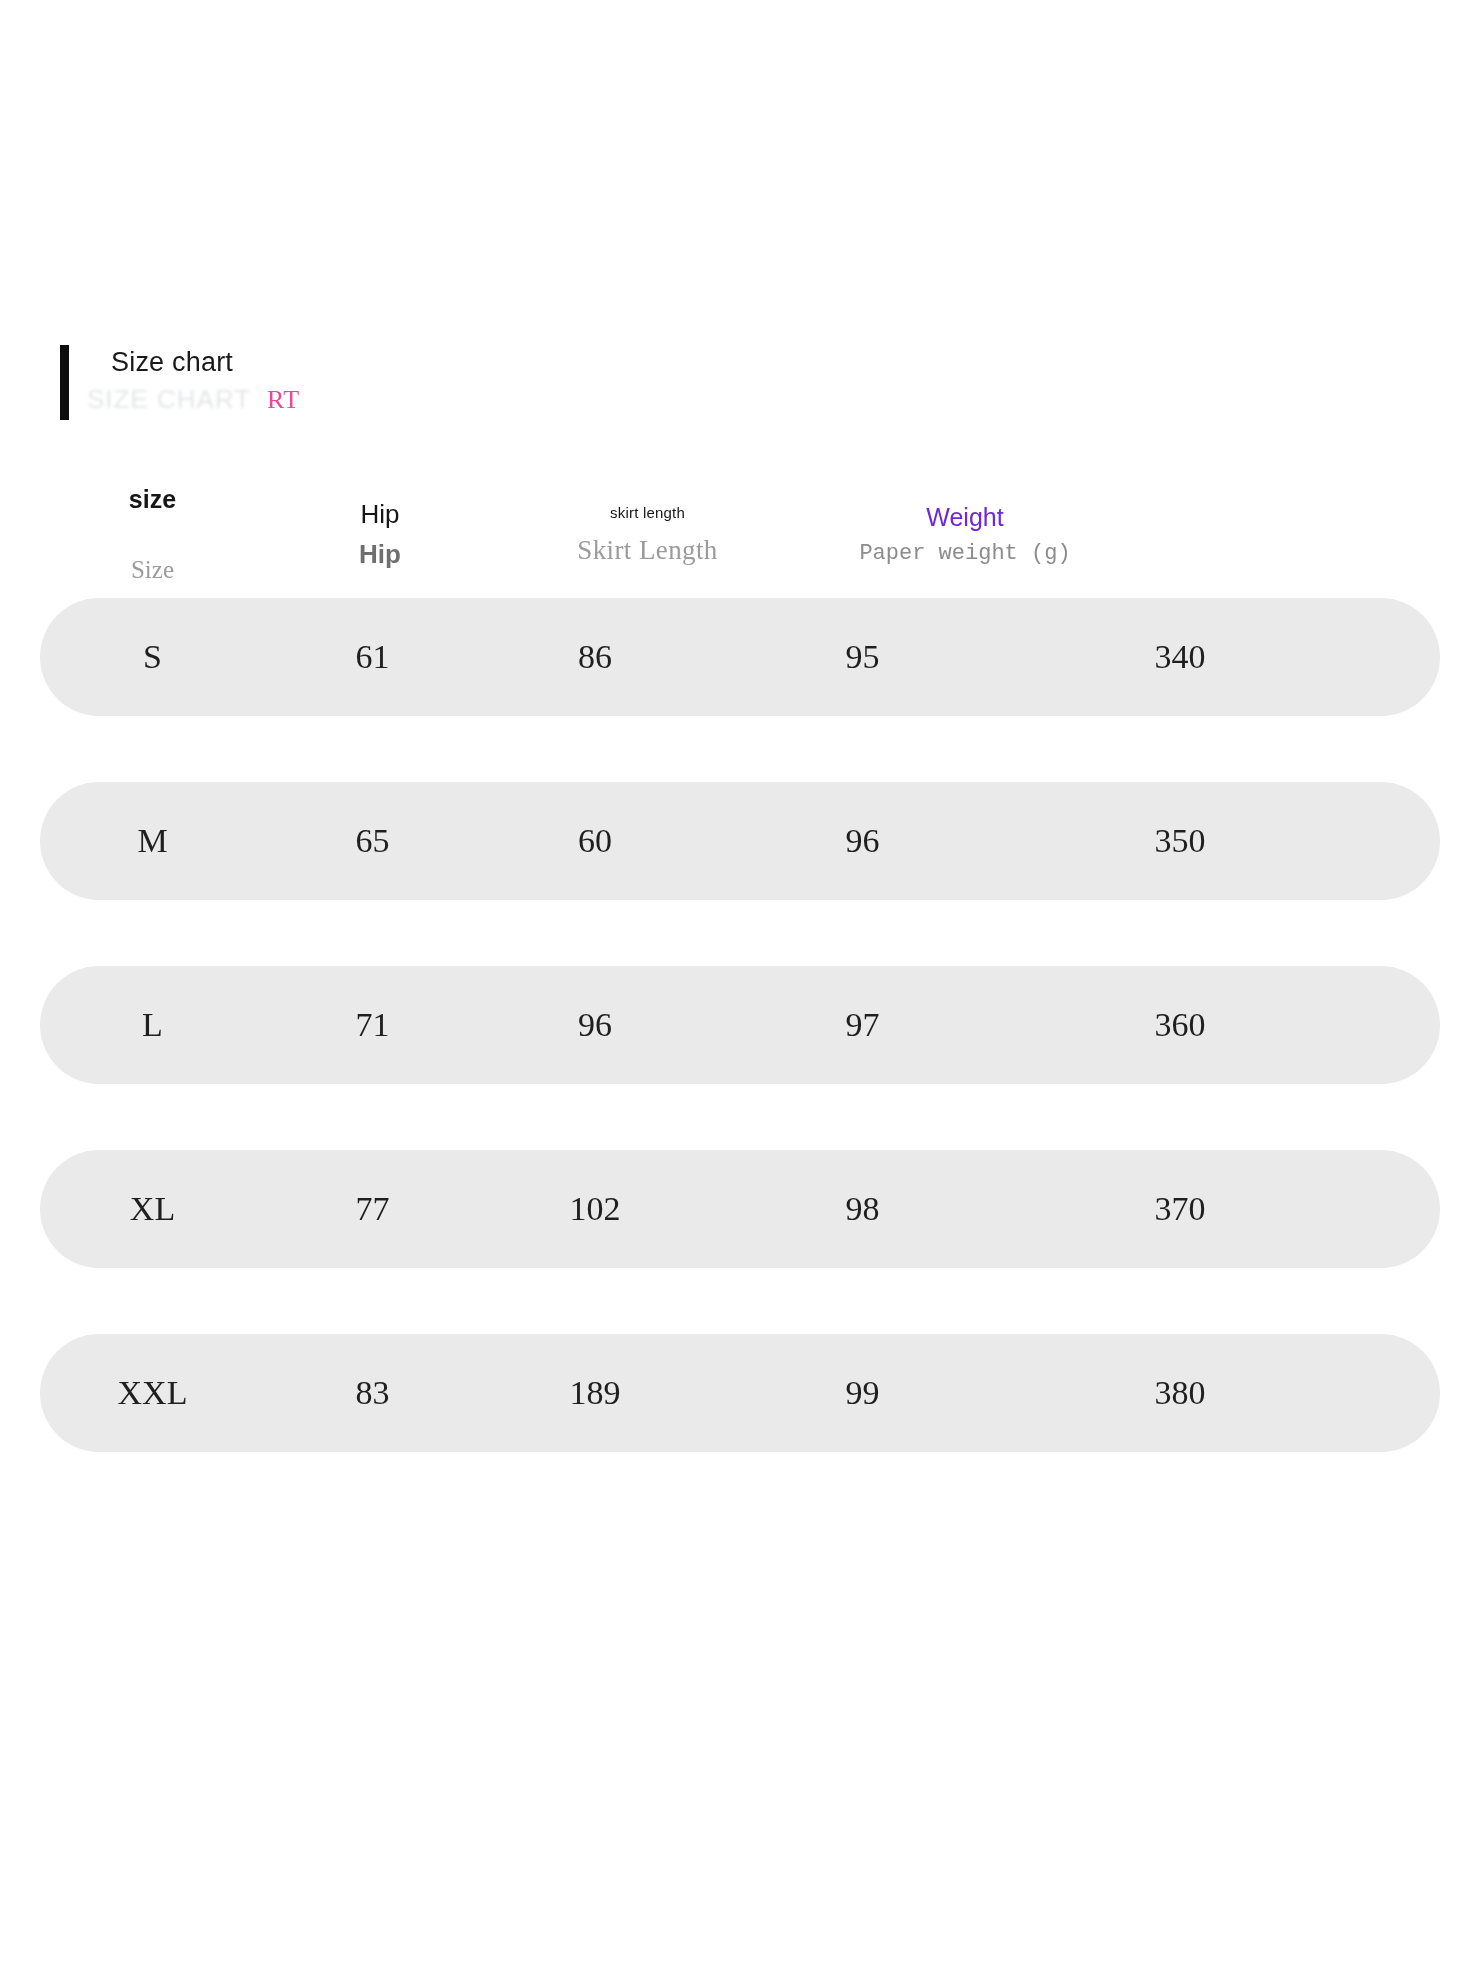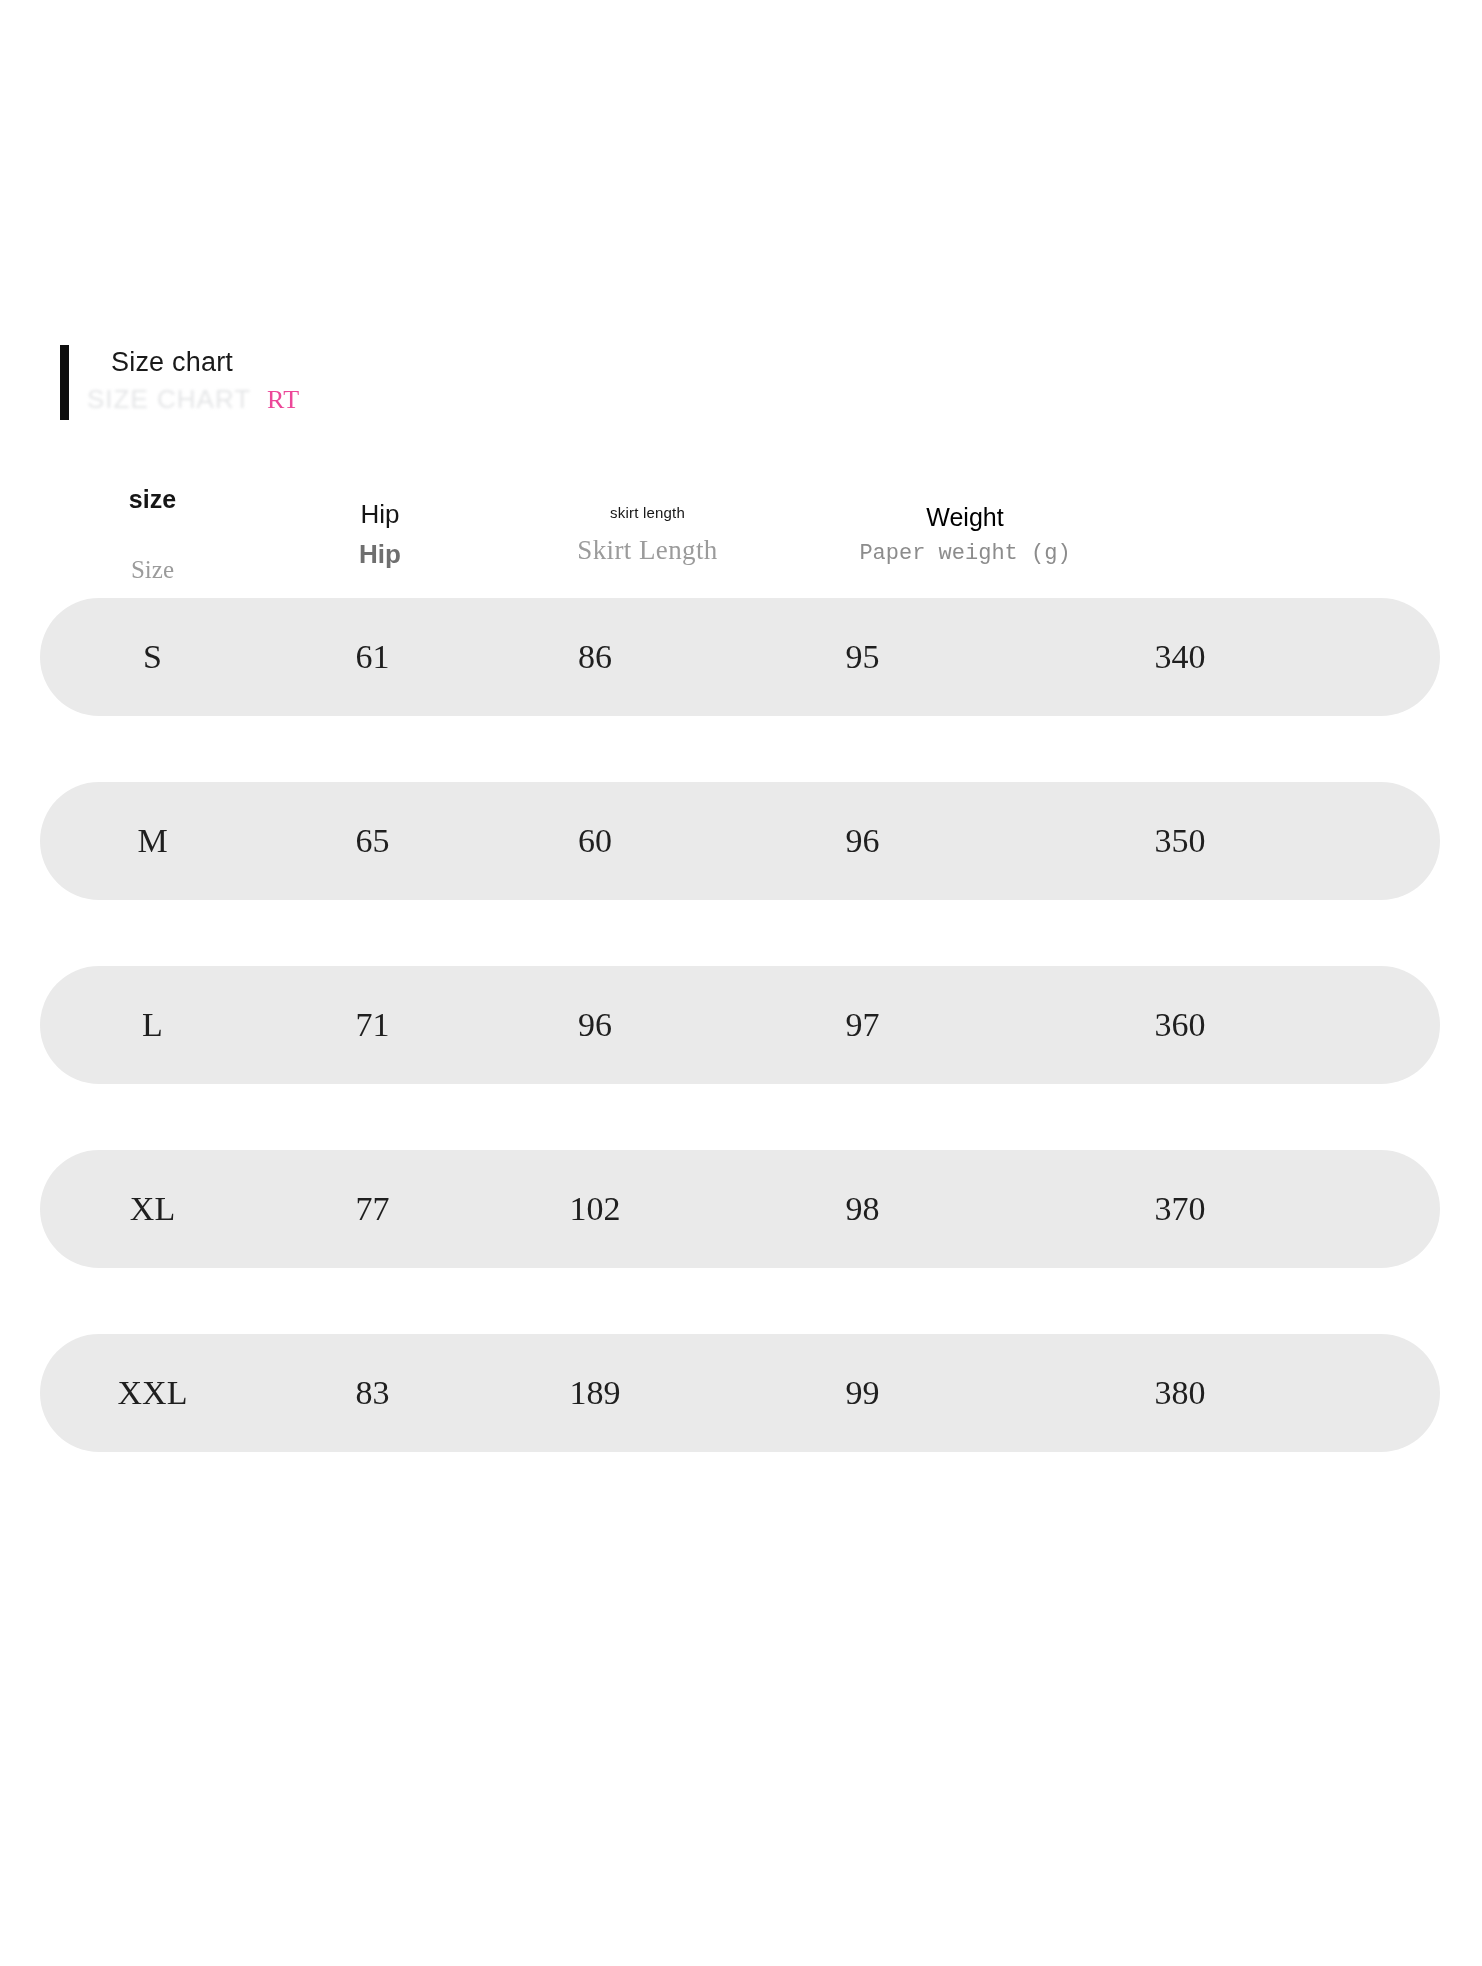--- a/index.html
+++ b/index.html
@@ -181,21 +181,21 @@
     font-size: 27px;
     color: #9b9b9b;
     margin-top: 13px;
     letter-spacing: 0.4px;
   }
 
   .hd-weight-top {
     font-family: "Liberation Sans", sans-serif;
     font-size: 25px;
     font-weight: 400;
-    color: #000000;
+    color: #6d28d9;
   }
   .hd-weight-bot {
     font-family: Liberation Mono, monospace;
     font-size: 22px;
     color: #8c8c8c;
   }
 
   
   .dc {
     font-family: "Liberation Serif", serif;

